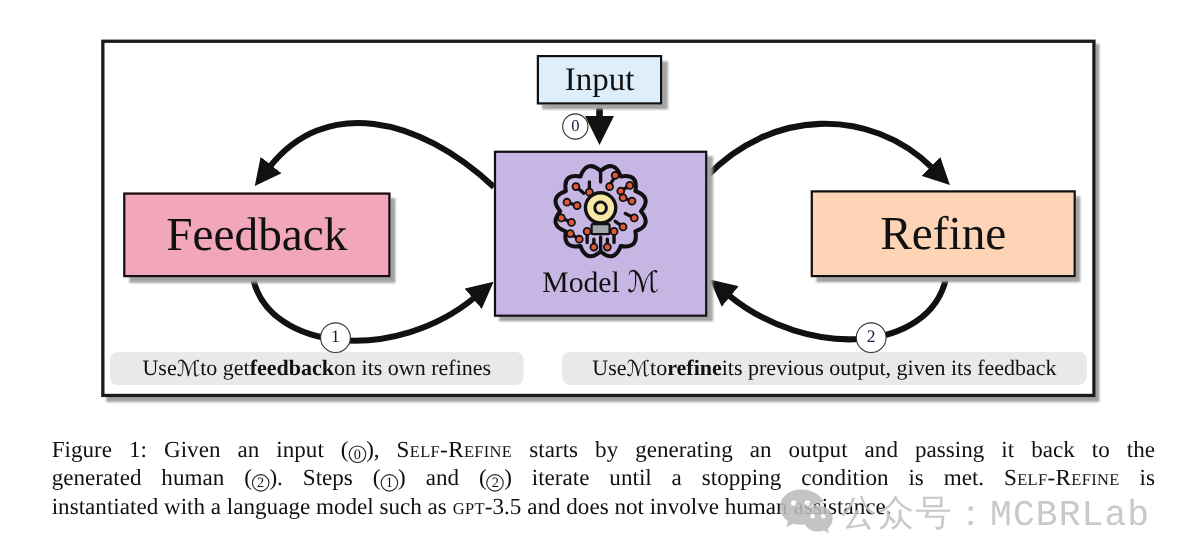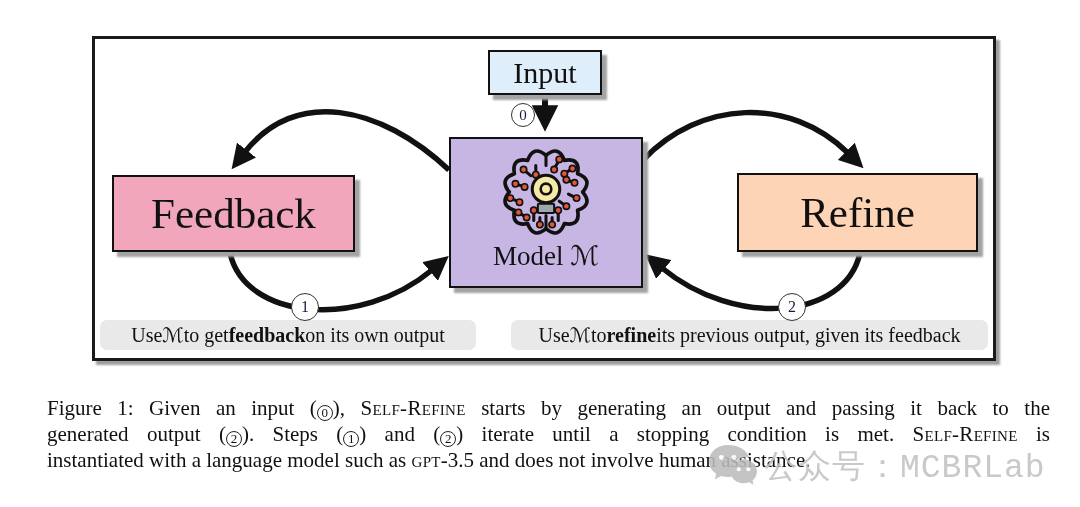--- a/index.html
+++ b/index.html
@@ -135,33 +135,33 @@
 
   <div class="badge badge-0">0</div>
   <div class="badge badge-1">1</div>
   <div class="badge badge-2">2</div>
 
   <div class="note note-left">
       <span>Use </span>
       <span class="seg-script">ℳ</span>
       <span> to get </span>
       <span class="seg-bold">feedback</span>
-      <span> on its own output</span>
+      <span> on its own refines</span>
     </div>
   <div class="note note-right">
       <span>Use </span>
       <span class="seg-script">ℳ</span>
       <span> to </span>
       <span class="seg-bold">refine</span>
       <span> its previous output, given its feedback</span>
     </div>
 
   <div class="caption">
     <div class="cap-line jl"><span>Figure 1: Given an input (</span><span class="seg-circ">0</span><span>), </span><span class="seg-sc">Self-Refine</span><span> starts by generating an output and passing it back to the</span></div>
-    <div class="cap-line jl"><span>generated output (</span><span class="seg-circ">2</span><span>). Steps (</span><span class="seg-circ">1</span><span>) and (</span><span class="seg-circ">2</span><span>) iterate until a stopping condition is met. </span><span class="seg-sc">Self-Refine</span><span> is</span></div>
+    <div class="cap-line jl"><span>generated human (</span><span class="seg-circ">2</span><span>). Steps (</span><span class="seg-circ">1</span><span>) and (</span><span class="seg-circ">2</span><span>) iterate until a stopping condition is met. </span><span class="seg-sc">Self-Refine</span><span> is</span></div>
     <div class="cap-line"><span>instantiated with a language model such as </span><span class="seg-sc">gpt</span><span>-3.5 and does not involve human assistance.</span></div>
   </div>
 
   <div class="watermark">
     <svg viewBox="0 0 52 48" width="50" height="46" xmlns="http://www.w3.org/2000/svg">
       <path d="M21,2 C9,2 1,9.5 1,19 c0,5.5 3,10 7.5,13 L7,38 l6.5,-3.5 c2.3,0.7 4.8,1 7.5,1
                c1,0 2,-0.1 3,-0.2 C24,34 24,31.5 24,29.5 24,21 32,14.5 41,14.5 l1.5,0.05
                C40.5,7.5 32,2 21,2 Z" fill="#bdbdbd"></path>
       <circle cx="14" cy="15" r="2.6" fill="#ffffff"></circle>
       <circle cx="27" cy="15" r="2.6" fill="#ffffff"></circle>

